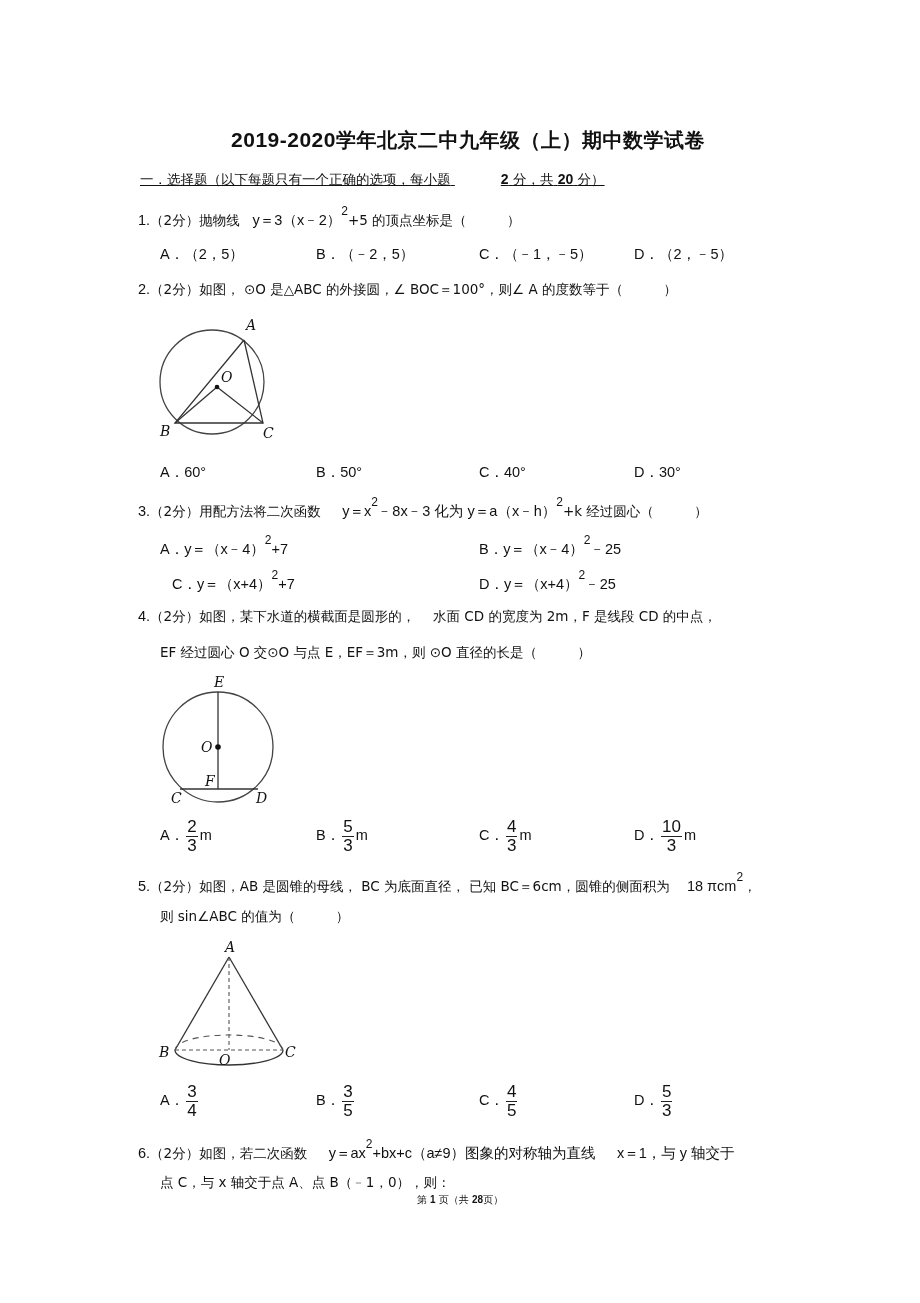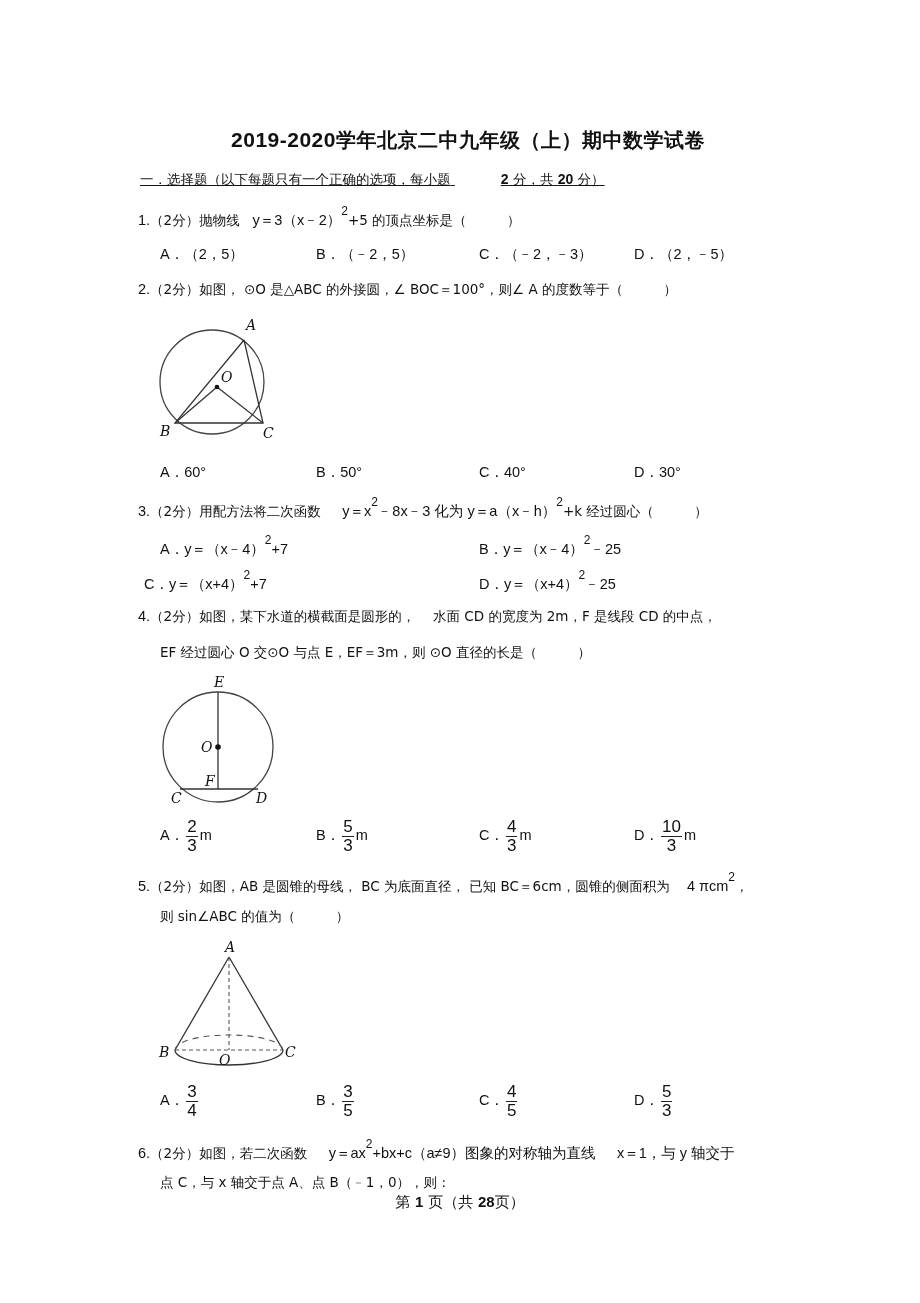--- a/index.html
+++ b/index.html
@@ -9,21 +9,21 @@
   .title .num { font-family: "Liberation Sans", sans-serif; font-weight: bold; font-size: 21px; }
   .section { left: 140px; top: 171px; font-size: 13.5px; text-decoration: underline; }
   .section b { font-family: "Liberation Sans", sans-serif; font-size: 14px; }
   .q { font-size: 13.5px; }
   .lat { font-family: "Liberation Sans", sans-serif; font-size: 14.5px; }
   sup { font-family: "Liberation Sans", sans-serif; font-size: 12px; position: relative; top: -4px; vertical-align: super; }
   .opt { font-size: 14.5px; font-family: "Liberation Sans", sans-serif; }
   .frac { display: inline-block; vertical-align: middle; text-align: center; font-family: "Liberation Sans", sans-serif; font-size: 17px; line-height: 18px; margin: 0 2px; }
   .frac .n { display: block; border-bottom: 1.3px solid #222; padding: 0 1px; }
   .frac .d { display: block; }
-  .footer { left: 0; width: 920px; top: 1193px; text-align: center; font-size: 15px; }
+  .footer { left: 0; width: 920px; top: 1193px; text-align: center; font-size: 10px; }
   .footer b { font-family: "Liberation Sans", sans-serif; }
   svg text { font-family: "DejaVu Serif", "Liberation Serif", serif; font-style: italic; font-size: 14px; fill: #111; }
 </style>
 </head>
 <body>
 
 <div class="abs title">
   <span class="num">2019-2020</span><span>学年北京二中九年级（上）期中数学试卷</span>
 </div>
 
@@ -33,21 +33,21 @@
   <span>分，共</span>
   <b>20</b>
   <span>分）</span>
 </div>
 
 <div class="abs q" style="left:138px;top:208px">
   <span class="lat">1.</span><span>（2分）</span><span>抛物线</span>&nbsp;&nbsp;&nbsp;<span class="lat">y＝3（x﹣2）</span><sup>2</sup><span>+5 的顶点坐标是（　　　）</span>
 </div>
 <div class="abs opt" style="left:160px;top:245px"><span>A．</span><span>（2，5）</span></div>
 <div class="abs opt" style="left:316px;top:245px"><span>B．</span><span>（﹣2，5）</span></div>
-<div class="abs opt" style="left:479px;top:245px"><span>C．</span><span>（﹣2，﹣3）</span></div>
+<div class="abs opt" style="left:479px;top:245px"><span>C．</span><span>（﹣1，﹣5）</span></div>
 <div class="abs opt" style="left:634px;top:245px"><span>D．</span><span>（2，﹣5）</span></div>
 
 <div class="abs q" style="left:138px;top:281px">
   <span class="lat">2.</span><span>（2分）</span><span>如图，  ⊙O 是△ABC 的外接圆，∠  BOC＝100°，则∠ A 的度数等于（　　　）</span>
 </div>
 <svg class="abs" style="left:155px;top:315px" width="140" height="130">
   <circle cx="57" cy="67" r="52" fill="none" stroke="#444" stroke-width="1.3"></circle>
   <polyline points="89,25 20,108 108,108 89,25" fill="none" stroke="#333" stroke-width="1.3"></polyline>
   <line x1="20" y1="108" x2="62" y2="72" stroke="#333" stroke-width="1.3"></line>
   <line x1="62" y1="72" x2="108" y2="108" stroke="#333" stroke-width="1.3"></line>
@@ -60,21 +60,21 @@
 <div class="abs opt" style="left:160px;top:463px"><span>A．</span><span>60°</span></div>
 <div class="abs opt" style="left:316px;top:463px"><span>B．</span><span>50°</span></div>
 <div class="abs opt" style="left:479px;top:463px"><span>C．</span><span>40°</span></div>
 <div class="abs opt" style="left:634px;top:463px"><span>D．</span><span>30°</span></div>
 
 <div class="abs q" style="left:138px;top:499px">
   <span class="lat">3.</span><span>（2分）</span><span>用配方法将二次函数</span>&nbsp;&nbsp;&nbsp;&nbsp;&nbsp;<span class="lat">y＝x</span><sup>2</sup><span class="lat">﹣8x﹣3 化为</span>&nbsp;<span class="lat">y＝a（x﹣h）</span><sup>2</sup><span>+k 经过圆心（　　　）</span>
 </div>
 <div class="abs opt" style="left:160px;top:537px"><span>A．</span><span>y＝（x﹣4）</span><sup>2</sup><span>+7</span></div>
 <div class="abs opt" style="left:479px;top:537px"><span>B．</span><span>y＝（x﹣4）</span><sup>2</sup><span>﹣25</span></div>
-<div class="abs opt" style="left:144px;top:572px"><span>C．</span><span>y＝（x+4）</span><sup>2</sup><span>+7</span></div>
+<div class="abs opt" style="left:172px;top:572px"><span>C．</span><span>y＝（x+4）</span><sup>2</sup><span>+7</span></div>
 <div class="abs opt" style="left:479px;top:572px"><span>D．</span><span>y＝（x+4）</span><sup>2</sup><span>﹣25</span></div>
 
 <div class="abs q" style="left:138px;top:608px">
   <span class="lat">4.</span><span>（2分）</span><span>如图，某下水道的横截面是圆形的，　 水面 CD 的宽度为  2m，F 是线段  CD 的中点，</span>
 </div>
 <div class="abs q" style="left:160px;top:644px">
   <span>EF 经过圆心  O 交⊙O 与点  E，EF＝3m，则 ⊙O 直径的长是（　　　）</span>
 </div>
 <svg class="abs" style="left:155px;top:672px" width="135" height="135">
   <circle cx="63" cy="75" r="55" fill="none" stroke="#444" stroke-width="1.3"></circle>
@@ -86,21 +86,21 @@
   <text x="50" y="114">F</text>
   <text x="16" y="131">C</text>
   <text x="101" y="131">D</text>
 </svg>
 <div class="abs opt" style="left:160px;top:818px"><span>A．</span><span class="frac"><span class="n">2</span><span class="d">3</span></span><span>m</span></div>
 <div class="abs opt" style="left:316px;top:818px"><span>B．</span><span class="frac"><span class="n">5</span><span class="d">3</span></span><span>m</span></div>
 <div class="abs opt" style="left:479px;top:818px"><span>C．</span><span class="frac"><span class="n">4</span><span class="d">3</span></span><span>m</span></div>
 <div class="abs opt" style="left:634px;top:818px"><span>D．</span><span class="frac"><span class="n">10</span><span class="d">3</span></span><span>m</span></div>
 
 <div class="abs q" style="left:138px;top:874px">
-  <span class="lat">5.</span><span>（2分）</span><span>如图，AB 是圆锥的母线，  BC 为底面直径，  已知  BC＝6cm，圆锥的侧面积为</span>&nbsp;&nbsp;&nbsp;&nbsp;<span class="lat">4 πcm</span><sup>2</sup><span>，</span>
+  <span class="lat">5.</span><span>（2分）</span><span>如图，AB 是圆锥的母线，  BC 为底面直径，  已知  BC＝6cm，圆锥的侧面积为</span>&nbsp;&nbsp;&nbsp;&nbsp;<span class="lat">18 πcm</span><sup>2</sup><span>，</span>
 </div>
 <div class="abs q" style="left:160px;top:908px">
   <span>则 sin∠ABC 的值为（　　　）</span>
 </div>
 <svg class="abs" style="left:155px;top:937px" width="150" height="135">
   <line x1="74" y1="20" x2="20" y2="113" stroke="#333" stroke-width="1.3"></line>
   <line x1="74" y1="20" x2="128" y2="113" stroke="#333" stroke-width="1.3"></line>
   <path d="M20,113 A54,15 0 0,0 128,113" fill="none" stroke="#333" stroke-width="1.3"></path>
   <path d="M20,113 A54,15 0 0,1 128,113" fill="none" stroke="#555" stroke-width="1.1" stroke-dasharray="6,5"></path>
   <line x1="20" y1="113" x2="128" y2="113" stroke="#555" stroke-width="1.1" stroke-dasharray="4,3"></line>

